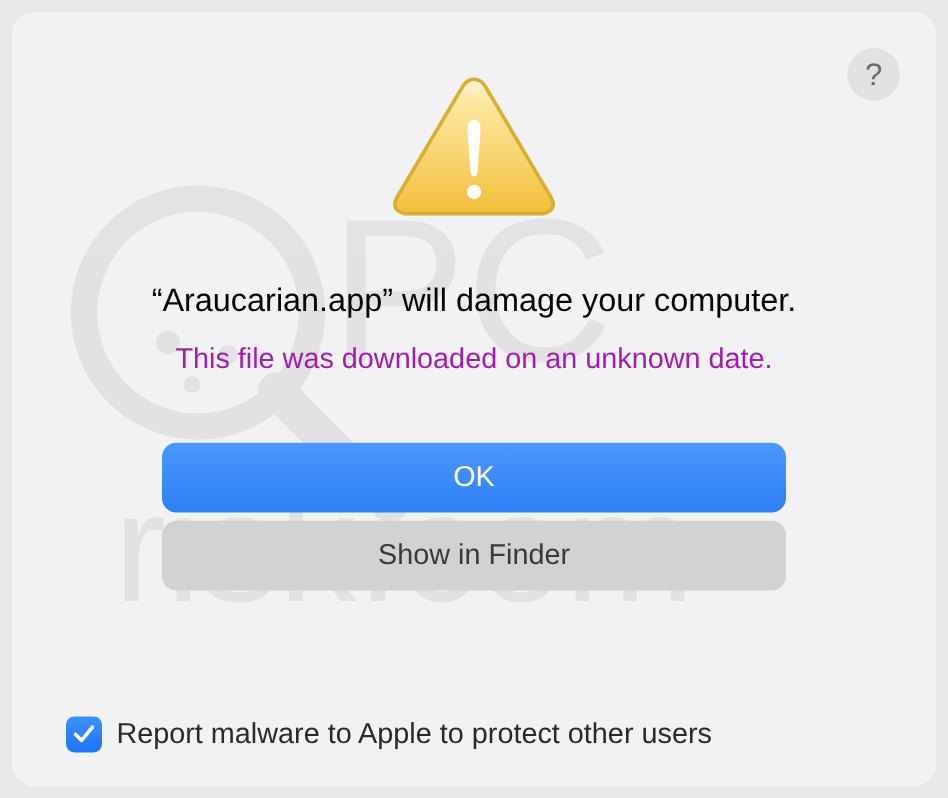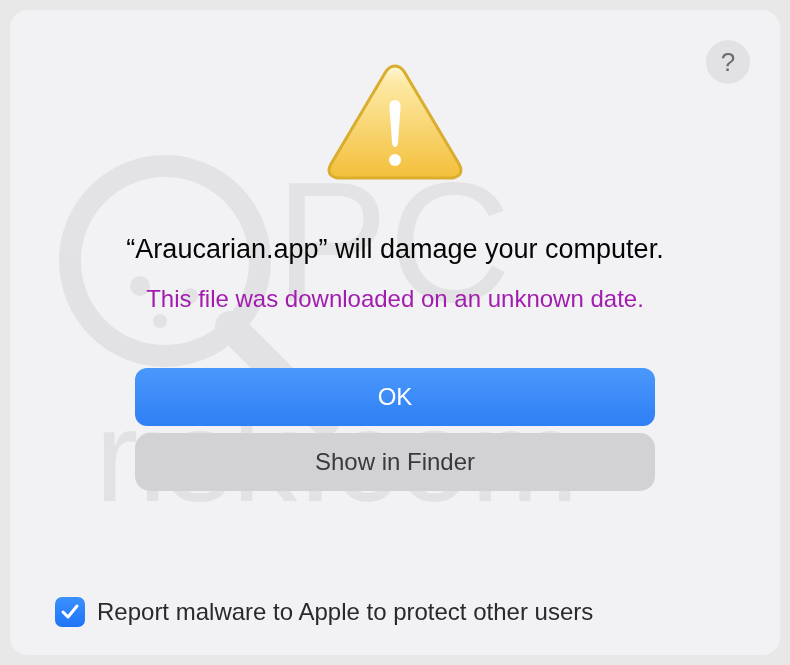--- a/index.html
+++ b/index.html
@@ -104,21 +104,20 @@
     }
     .btn-primary {
       background: linear-gradient(to bottom, #4a98fb, #2f7ff5);
       color: #ffffff;
       font-weight: 500;
     }
     .btn-secondary {
       background: #d2d2d4;
       color: #3a3a3c;
       font-weight: 400;
-      border-radius: 15px;
     }
     .checkbox-row {
       position: absolute;
       bottom: 28px;
       left: 45px;
       display: flex;
       align-items: center;
       gap: 12px;
       z-index: 1;
     }

